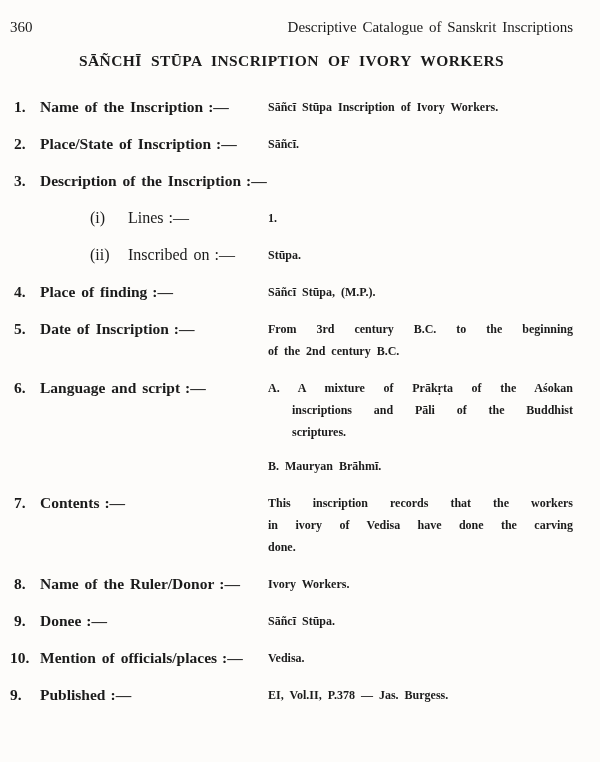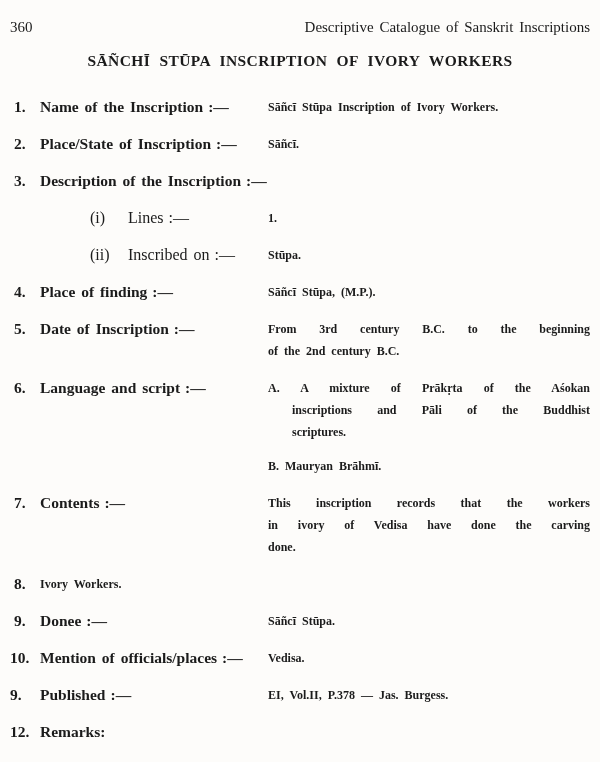--- a/index.html
+++ b/index.html
@@ -10,21 +10,21 @@
     overflow: hidden;
     background: #fdfcfa;
     color: #1b1b1b;
     font-family: "Liberation Serif", "DejaVu Serif", serif;
   }
   .page {
     position: relative;
     width: 600px;
     height: 762px;
     box-sizing: border-box;
-    padding: 16px 10px 0 10px;
+    padding: 16px 27px 0 10px;
   }
   .running-head {
     display: flex;
     justify-content: space-between;
     align-items: baseline;
     font-size: 15px;
     line-height: 22px;
     word-spacing: 2px;
   }
   .page-title {
@@ -183,20 +183,21 @@
         <div class="value-cell">
           <div class="para">
             <div class="line jline">This inscription records that the workers</div>
             <div class="line jline">in ivory of Vedisa have done the carving</div>
             <div class="line">done.</div>
           </div>
         </div>
       </div>
       <div class="row">
         <div class="num narrow">8.</div>
+        <div class="label-cell"><span>Name of the Ruler/Donor</span><span class="sep">:—</span></div>
         <div class="value-cell">
           <div class="para">
             <div class="line">Ivory Workers.</div>
           </div>
         </div>
       </div>
       <div class="row">
         <div class="num narrow">9.</div>
         <div class="label-cell"><span>Donee</span><span class="sep">:—</span></div>
         <div class="value-cell">
@@ -215,20 +216,15 @@
         </div>
       </div>
       <div class="row">
         <div class="num">9.</div>
         <div class="label-cell"><span>Published</span><span class="sep">:—</span></div>
         <div class="value-cell">
           <div class="para">
             <div class="line">EI, Vol.II, P.378 — Jas. Burgess.</div>
           </div>
         </div>
-      </div>
-      <div class="row">
-        <div class="num">12.</div>
-        <div class="label-cell"><span>Remarks:</span></div>
-        <div class="value-cell"></div>
       </div>
     </div>
 </div>
 
 </body></html>

